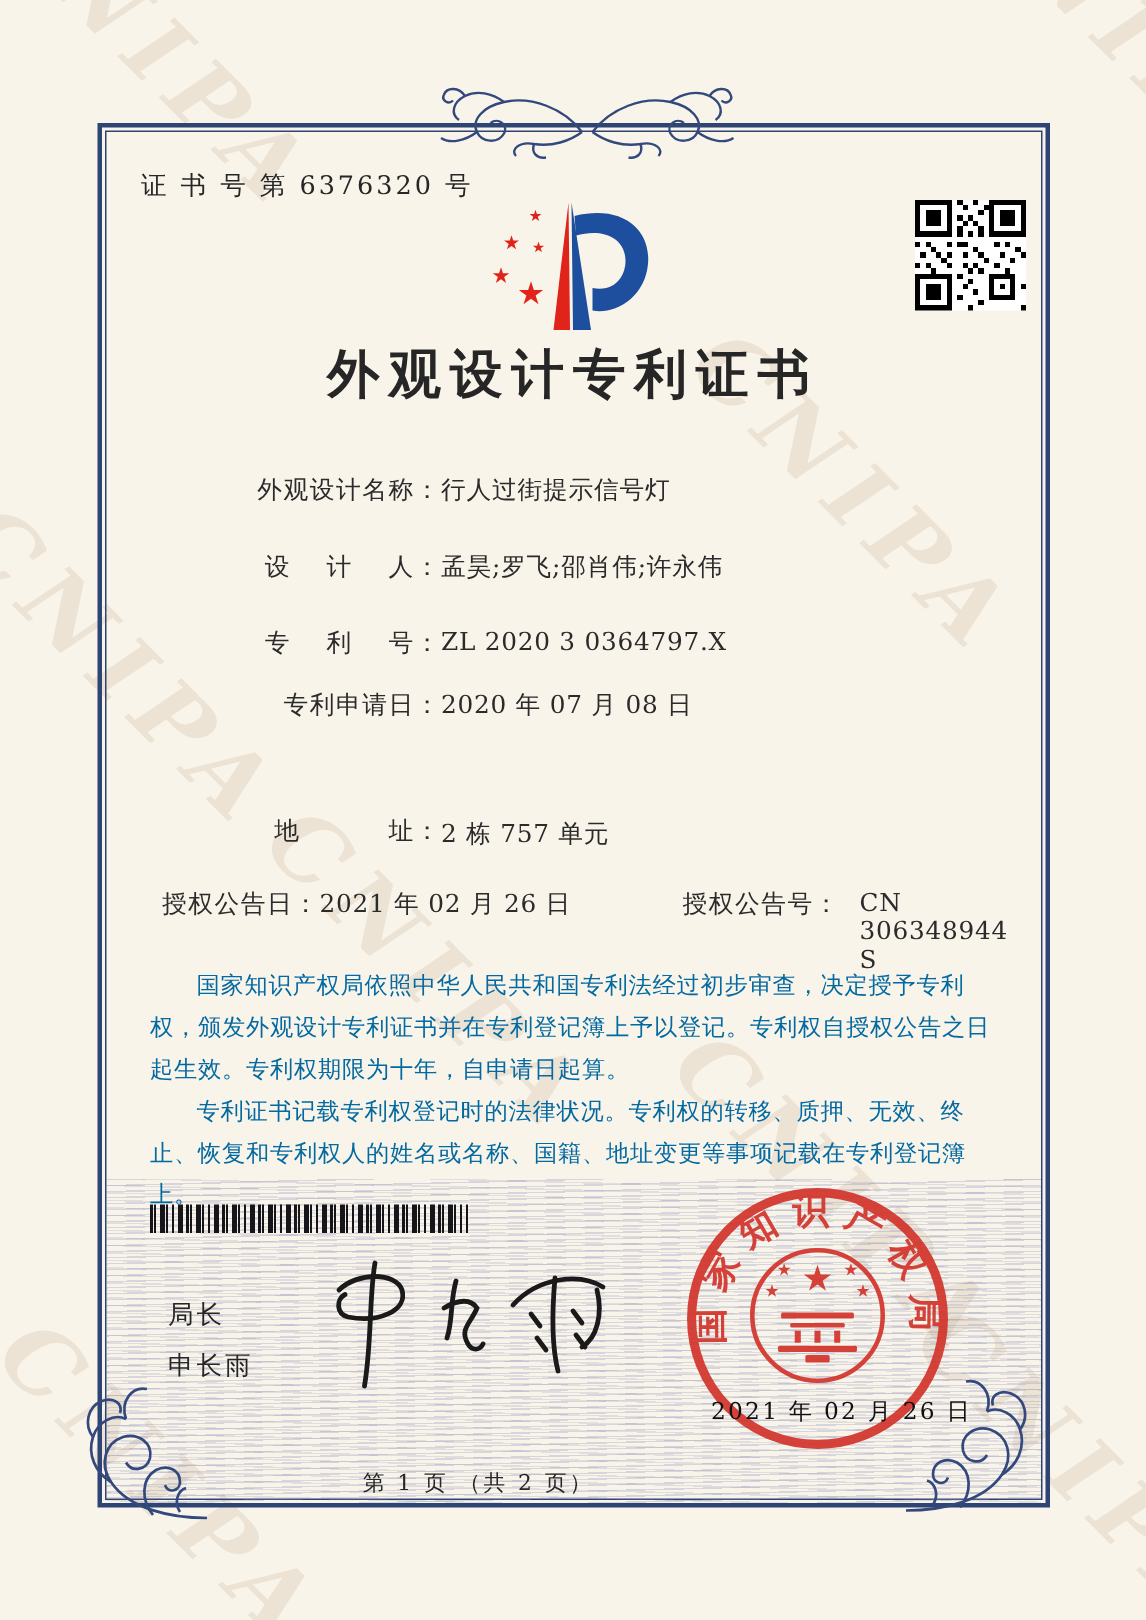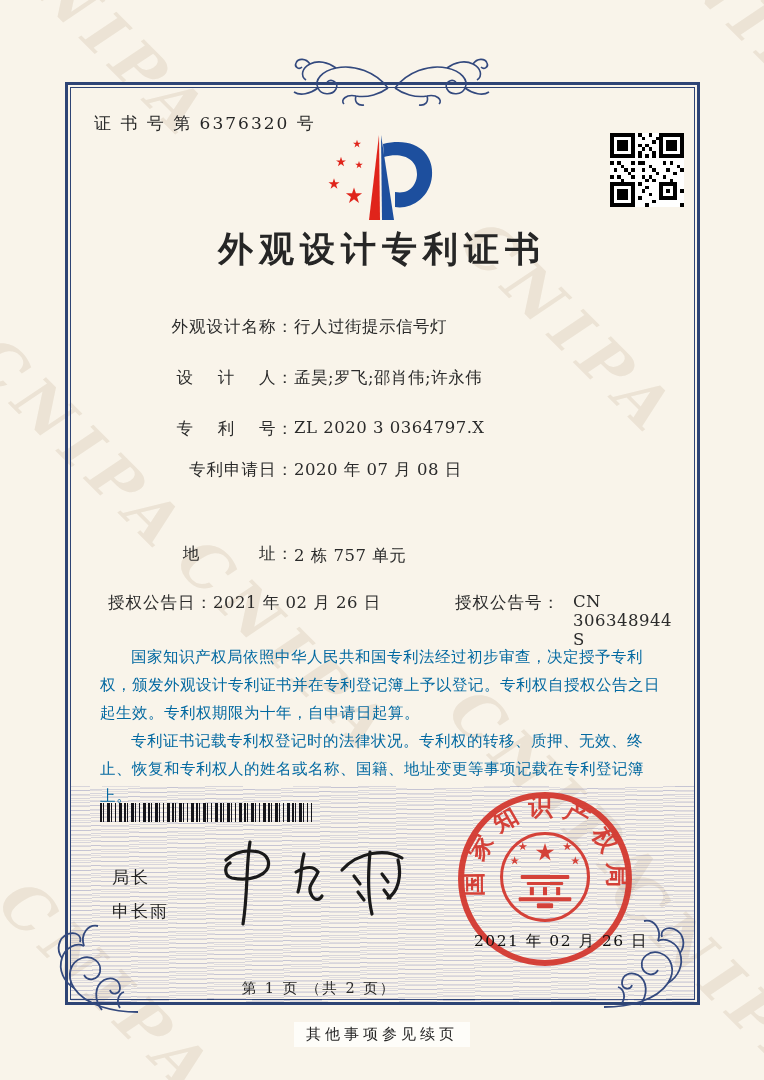--- a/index.html
+++ b/index.html
@@ -256,17 +256,14 @@
       <rect x="73" y="96" width="4" height="8"></rect>
         <rect x="86" y="96" width="4" height="8"></rect>
         <rect x="99" y="96" width="4" height="8"></rect>
       <rect x="62" y="106" width="52" height="4" rx="1"></rect>
       <rect x="80" y="112" width="16" height="5" rx="1"></rect>
     </g>
   </svg>
   <div class="seal-date">2021 年 02 月 26 日</div>
 
   <div class="page-info">第 1 页 （共 2 页）</div>
-  <div class="note-wrap">
-    <span class="note">其他事项参见续页</span>
-  </div>
 
 </div>
 
 </body></html>

